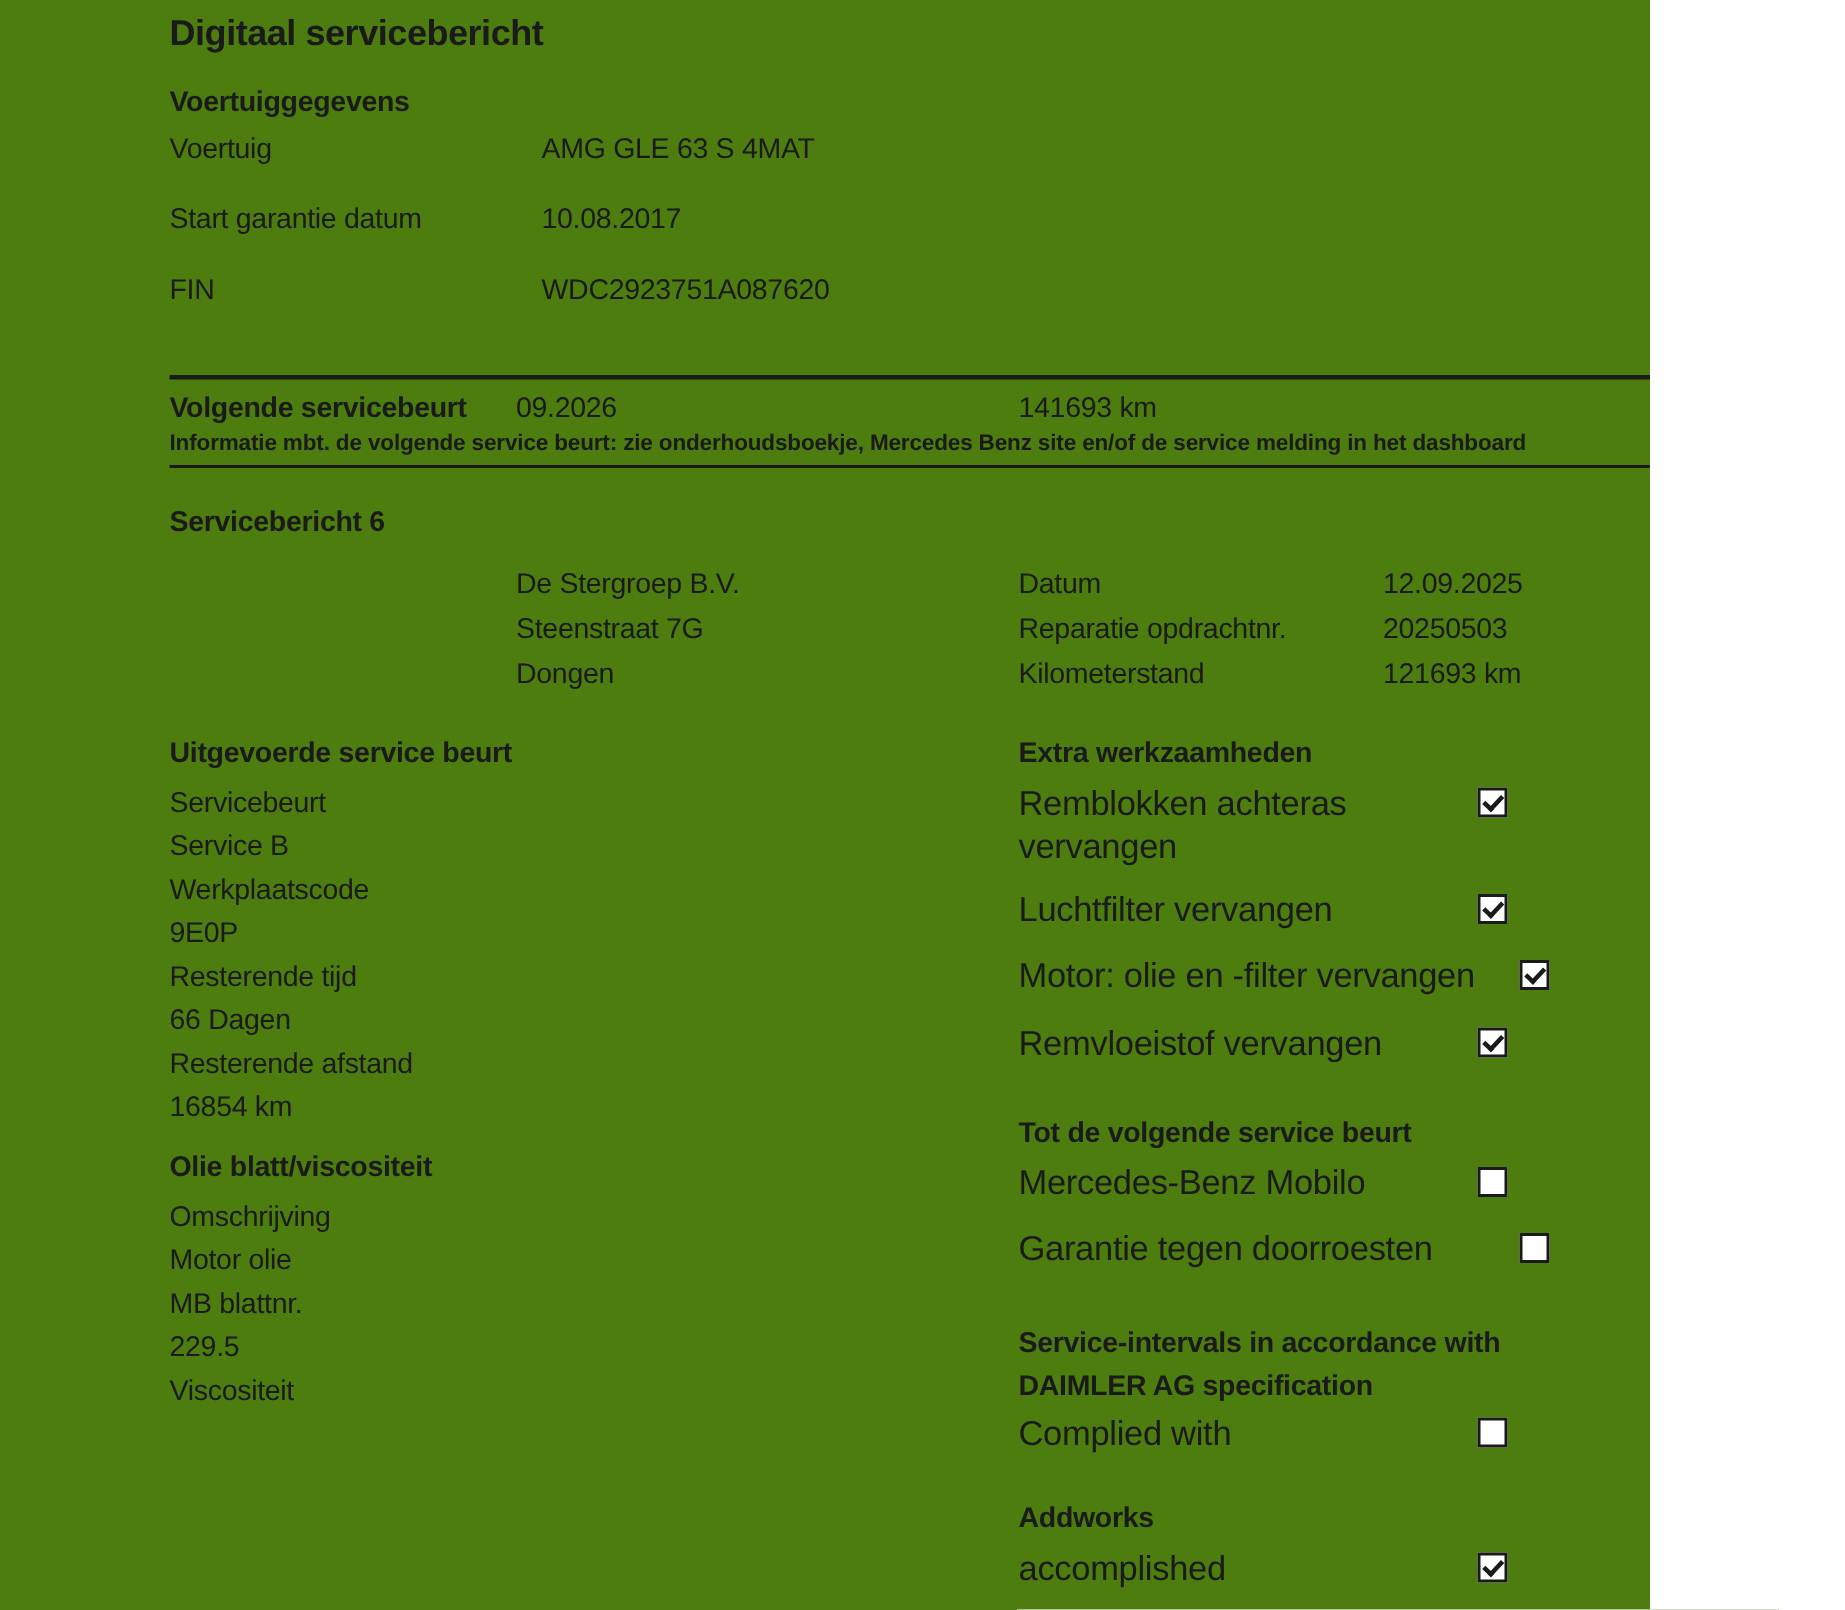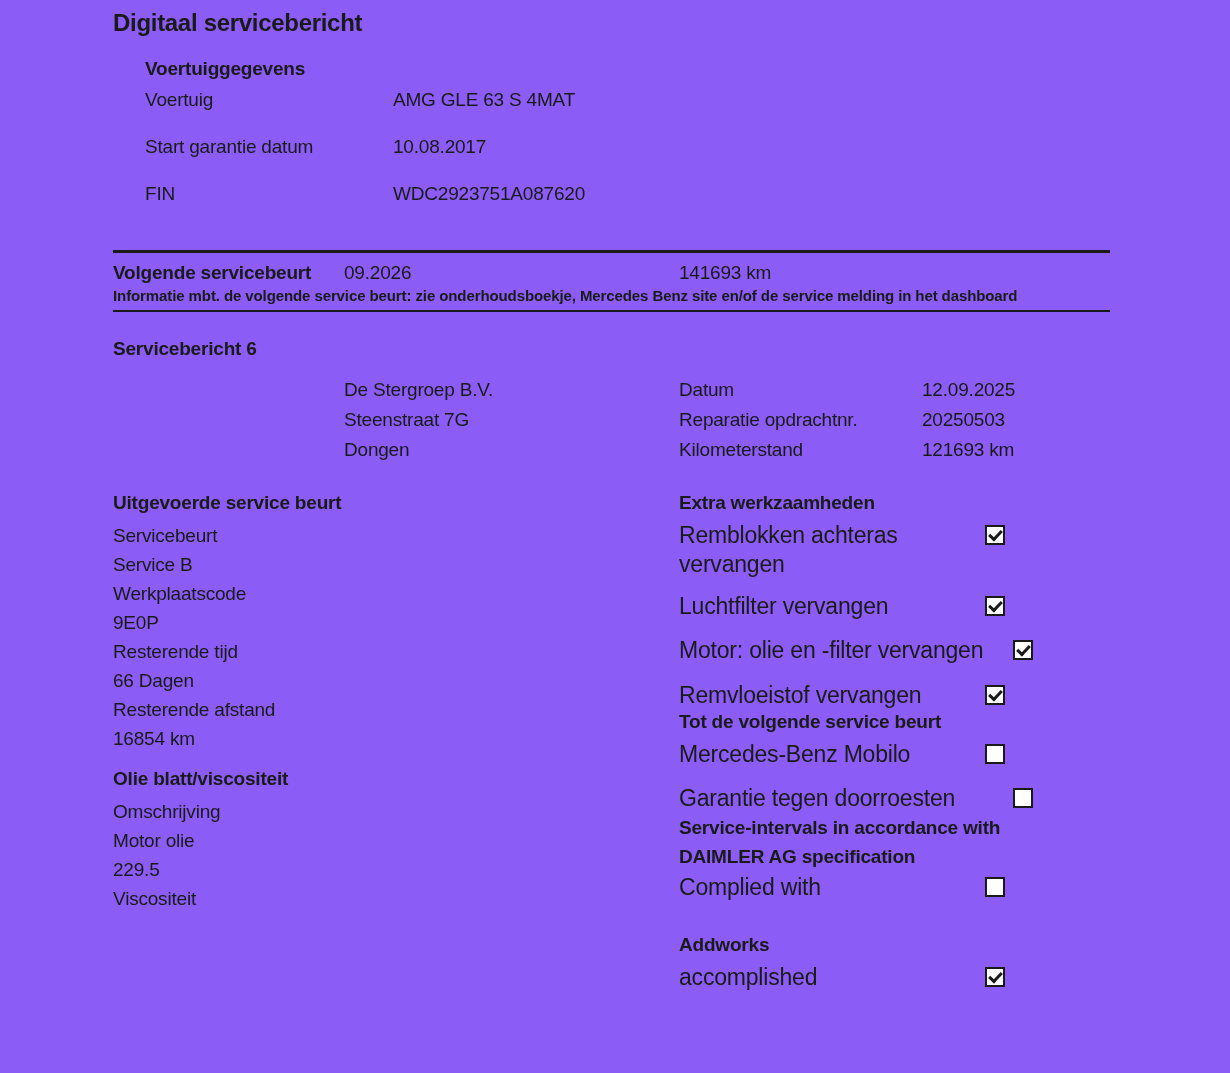--- a/index.html
+++ b/index.html
@@ -1,21 +1,21 @@
 <!DOCTYPE html>
 <html><head>
 <meta charset="utf-8">
 <style>
   * { box-sizing: border-box; }
   html, body { margin: 0; padding: 0; background: #ffffff; }
   .page {
     position: relative;
-    width: 1230px;
+    width: 1100px;
     height: 1073px;
-    background: #8b5cf6;
+    background: #4d7c0f;
     font-family: "Liberation Sans", sans-serif;
     color: #1a1a1a;
     overflow: hidden;
   }
   .abs { position: absolute; }
 
   .title { font-size: 24px; font-weight: 700; line-height: 26px; letter-spacing: -0.3px; }
   .h     { font-size: 19px; font-weight: 700; line-height: 24px; letter-spacing: -0.2px; }
   .h.wrap2 { line-height: 29px; }
 
@@ -54,33 +54,33 @@
     border-left: 3.5px solid #1a1a1a;
     border-bottom: 3.5px solid #1a1a1a;
     transform: rotate(-47deg);
   }
 
   .mt13 { margin-top: 13px; }
   .mt15 { margin-top: 15px; gap: 28px; }
   .mt16 { margin-top: 16px; }
   .mt30 { margin-top: 14px; }
   .mt31 { margin-top: 31px; }
-  .mt34 { }
+  .mt34 { margin-top: 34px; }
   .mb2  { margin-bottom: 2px; }
   .mb6  { margin-bottom: 6px; }
   .mb8  { margin-bottom: 8px; }
 </style>
 </head>
 <body>
 
 <div class="page">
 
   <div class="abs title" style="left:113px; top:10px;">Digitaal servicebericht</div>
 
-  <div class="abs" style="left:113px; top:57px; width:700px;margin-left:32px;">
+  <div class="abs" style="left:113px; top:57px; width:700px;">
     <div class="h mb8">Voertuiggegevens</div>
     <div class="kv vrow">
       <div class="lab">Voertuig</div>
       <div class="val">AMG GLE 63 S 4MAT</div>
     </div>
     <div class="kv vrow">
       <div class="lab">Start garantie datum</div>
       <div class="val">10.08.2017</div>
     </div>
     <div class="kv vrow">
@@ -141,20 +141,21 @@
       <div class="lab">Resterende afstand</div>
       <div class="val">16854 km</div>
     </div>
 
     <div class="h mt30 mb6">Olie blatt/viscositeit</div>
     <div class="kv srow">
       <div class="lab">Omschrijving</div>
       <div class="val">Motor olie</div>
     </div>
     <div class="kv srow">
+      <div class="lab">MB blattnr.</div>
       <div class="val">229.5</div>
     </div>
     <div class="kv srow">
       <div class="lab">Viscositeit</div>
       <div class="val"></div>
     </div>
   </div>
 
   <div class="abs" style="left:679px; top:491px; width:352px;">
     <div class="h mb6">Extra werkzaamheden</div>

